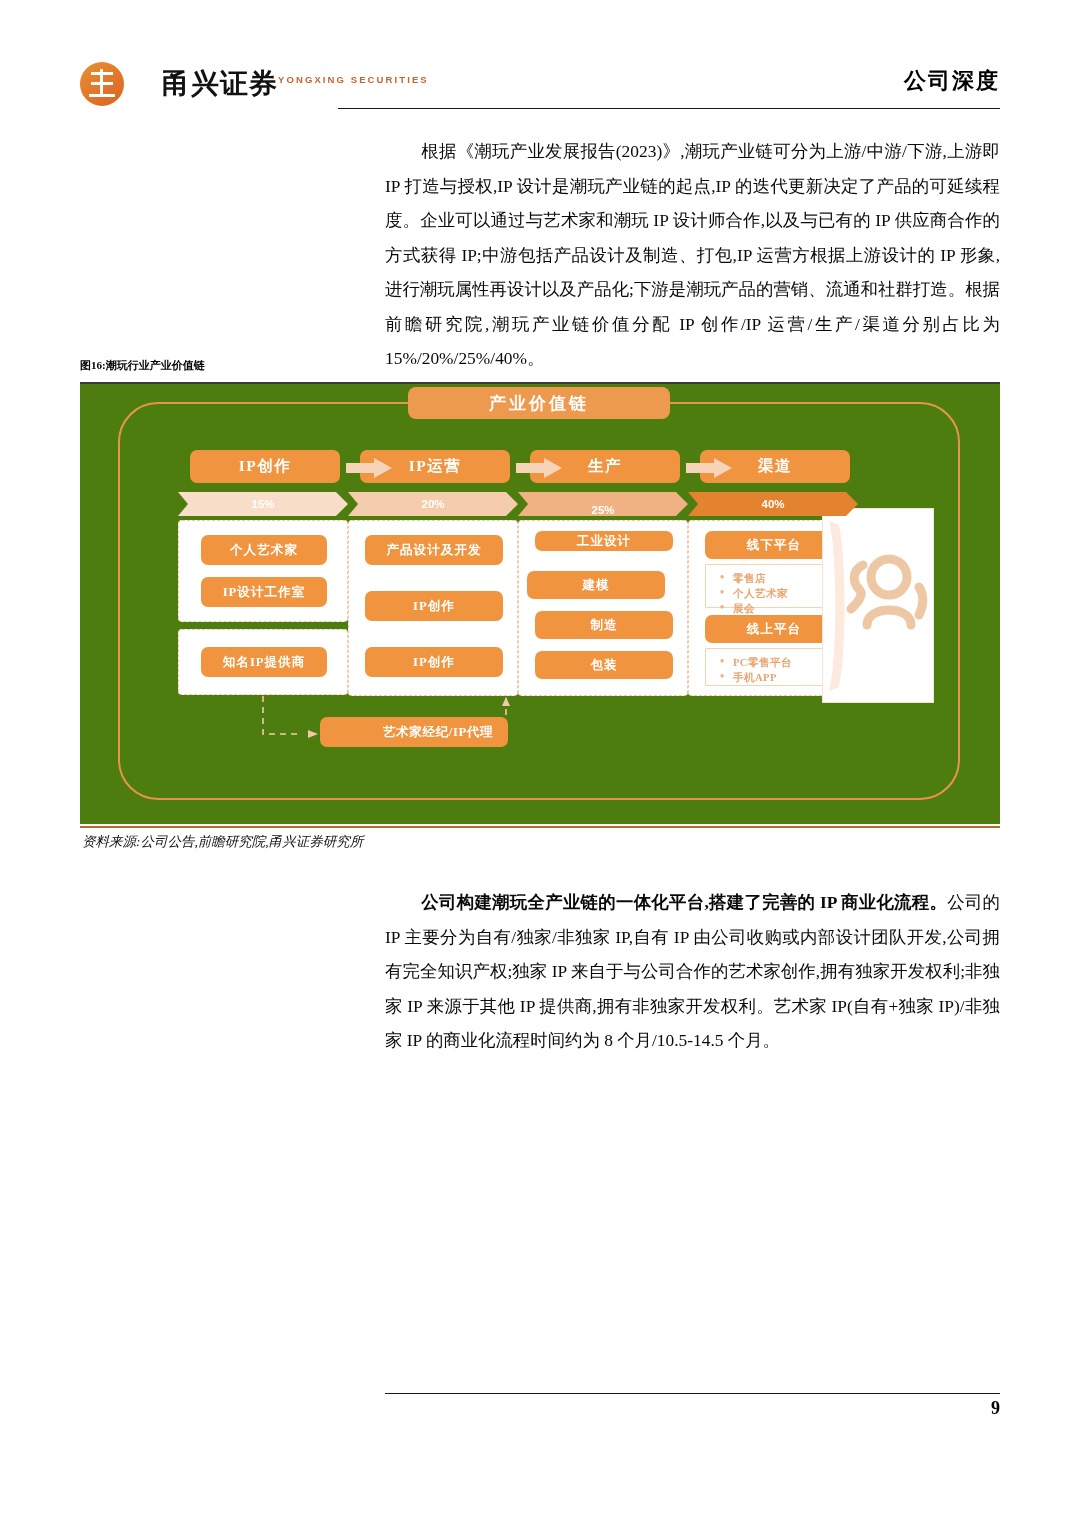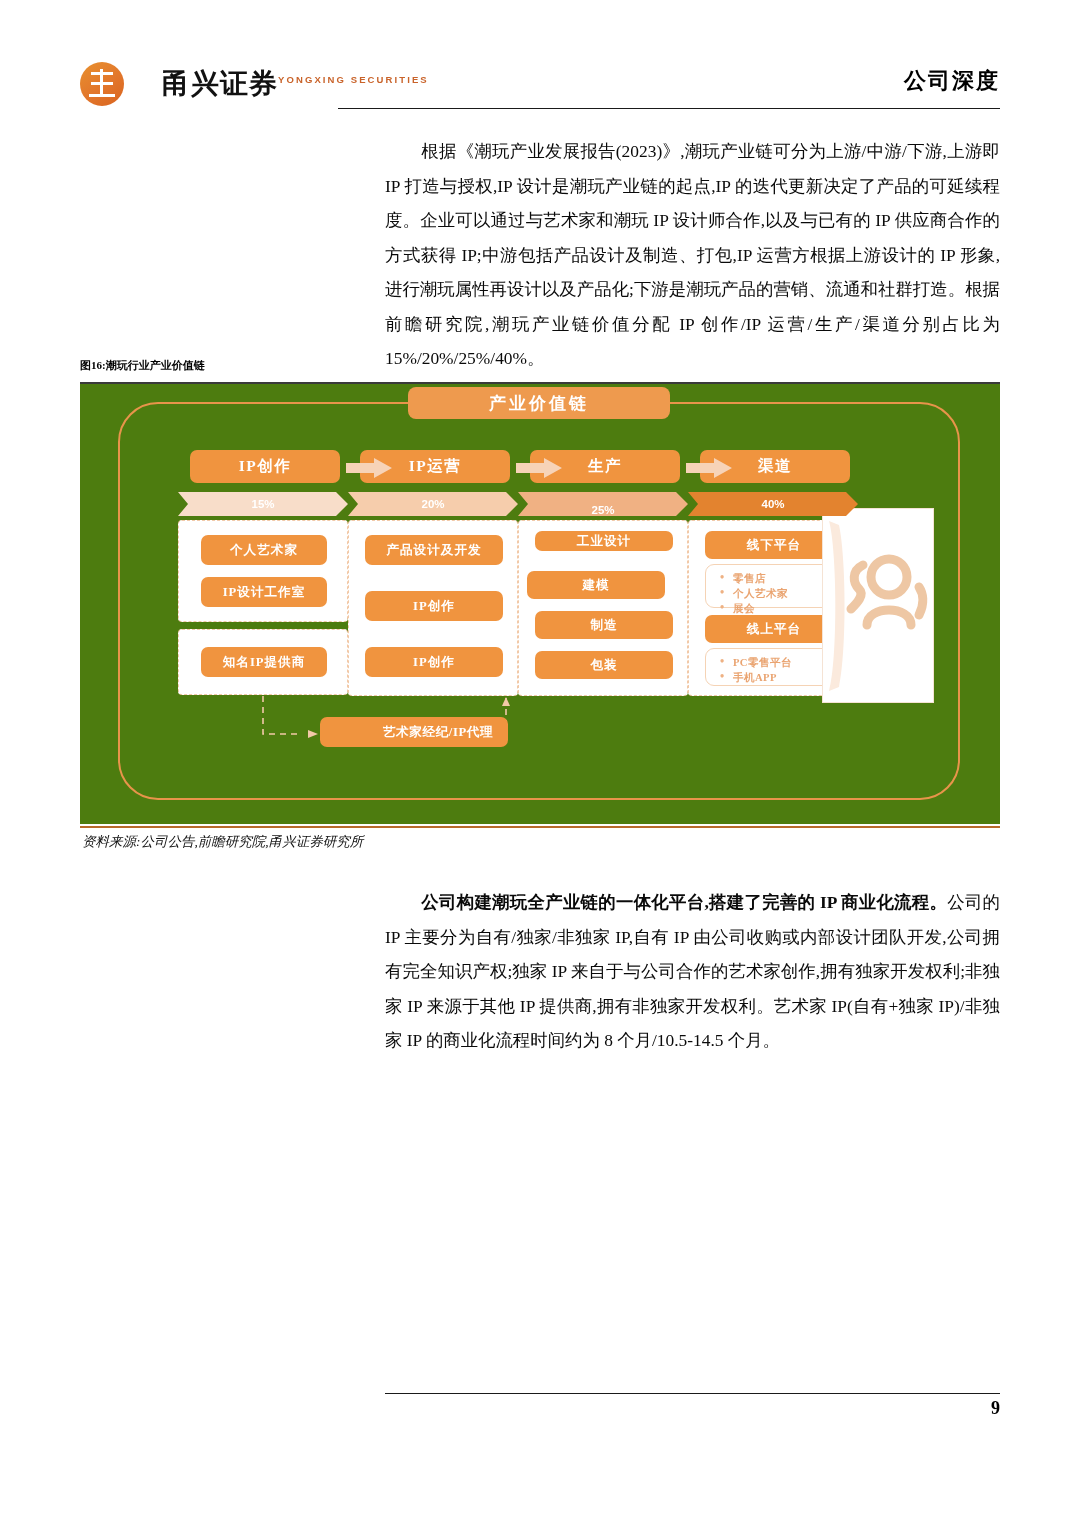--- a/index.html
+++ b/index.html
@@ -231,21 +231,21 @@
     font-weight: bold;
     font-size: 12.6px;
     letter-spacing: 1px;
     display: flex;
     align-items: center;
     justify-content: center;
     box-sizing: border-box;
   }
   .subbox {
     border: 1.3px solid #f5d3b5;
-    border-radius: 9px;
+    border-radius: 1px;
     box-sizing: border-box;
     padding: 6px 0 6px 14px;
     background: #fff;
   }
   .subbox li {
     list-style: none;
     color: #eaa471;
     font-family: "Liberation Serif", serif;
     font-weight: bold;
     font-size: 10.6px;

